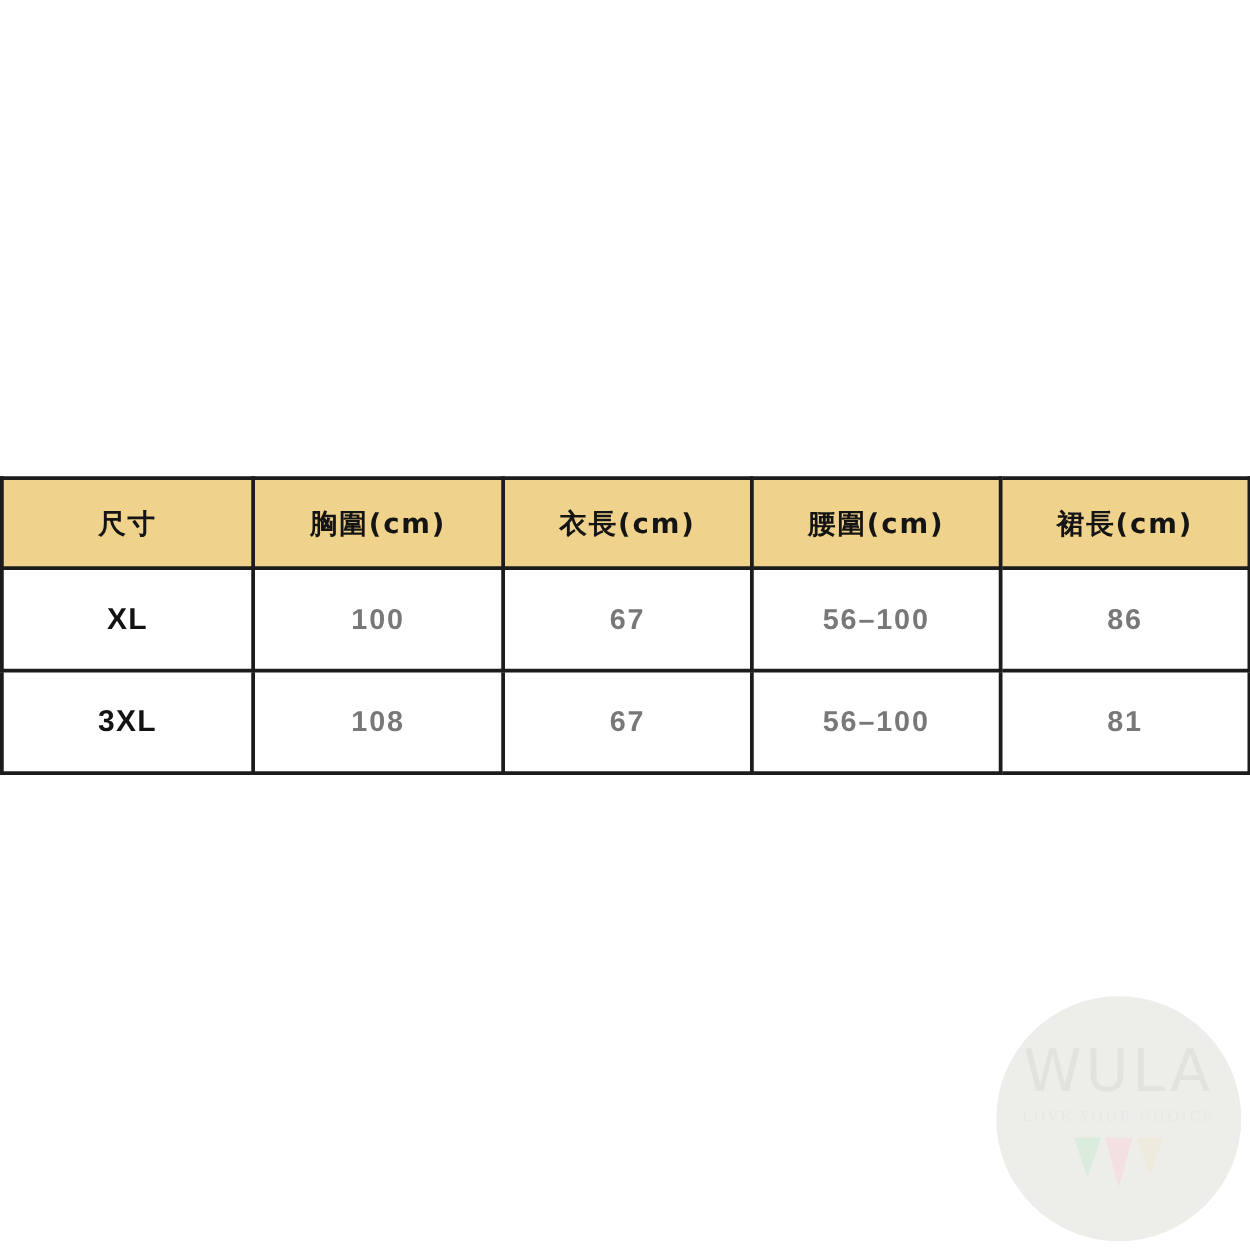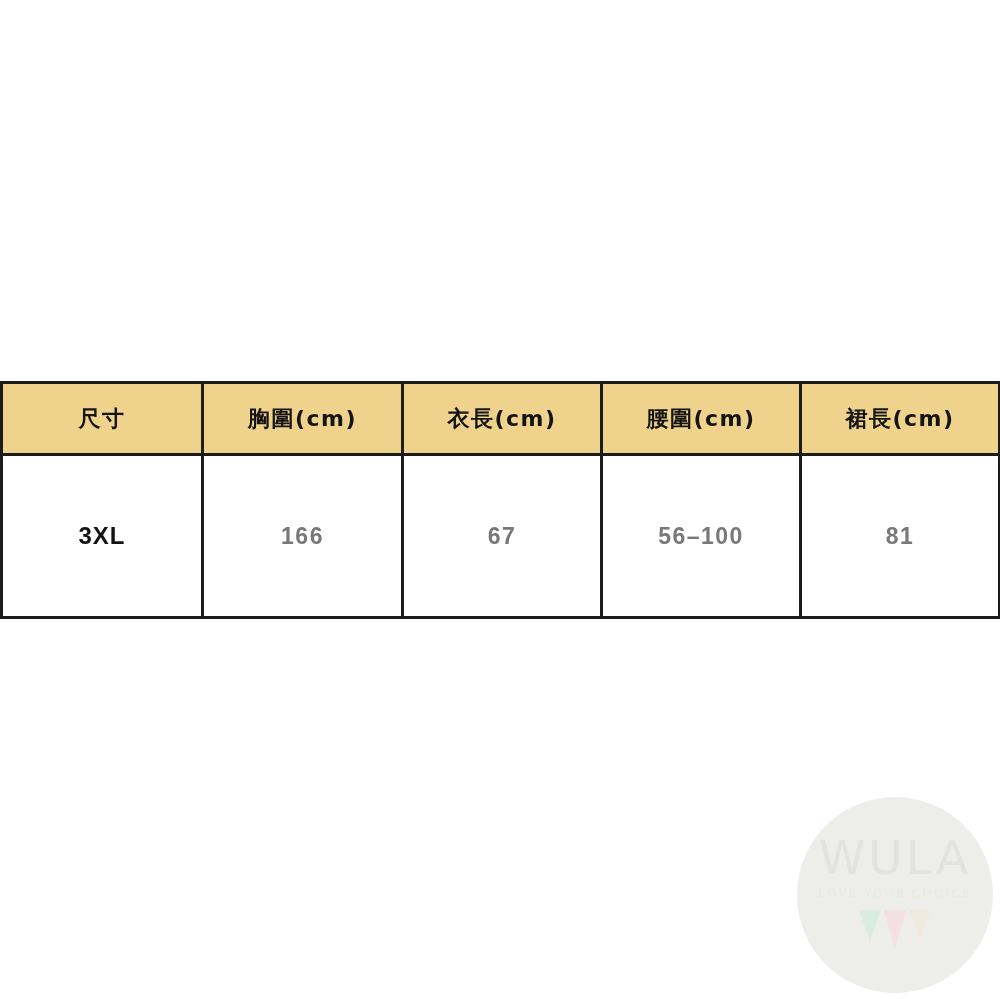--- a/index.html
+++ b/index.html
@@ -154,22 +154,29 @@
         <tr>
           <th class="header-cell">尺寸</th>
           <th class="header-cell">胸圍(cm)</th>
           <th class="header-cell">衣長(cm)</th>
           <th class="header-cell">腰圍(cm)</th>
           <th class="header-cell">裙長(cm)</th>
         </tr>
       </thead>
       <tbody>
         <tr>
+          <td class="size-cell">XL</td>
+          <td class="value-cell">100</td>
+          <td class="value-cell">67</td>
+          <td class="value-cell">56–100</td>
+          <td class="value-cell">86</td>
+        </tr>
+        <tr>
           <td class="size-cell">3XL</td>
-          <td class="value-cell">166</td>
+          <td class="value-cell">108</td>
           <td class="value-cell">67</td>
           <td class="value-cell">56–100</td>
           <td class="value-cell">81</td>
         </tr>
       </tbody>
     </table>
   </div>
 
   <div id="watermark">
     <div id="watermark-brand">WULA</div>

